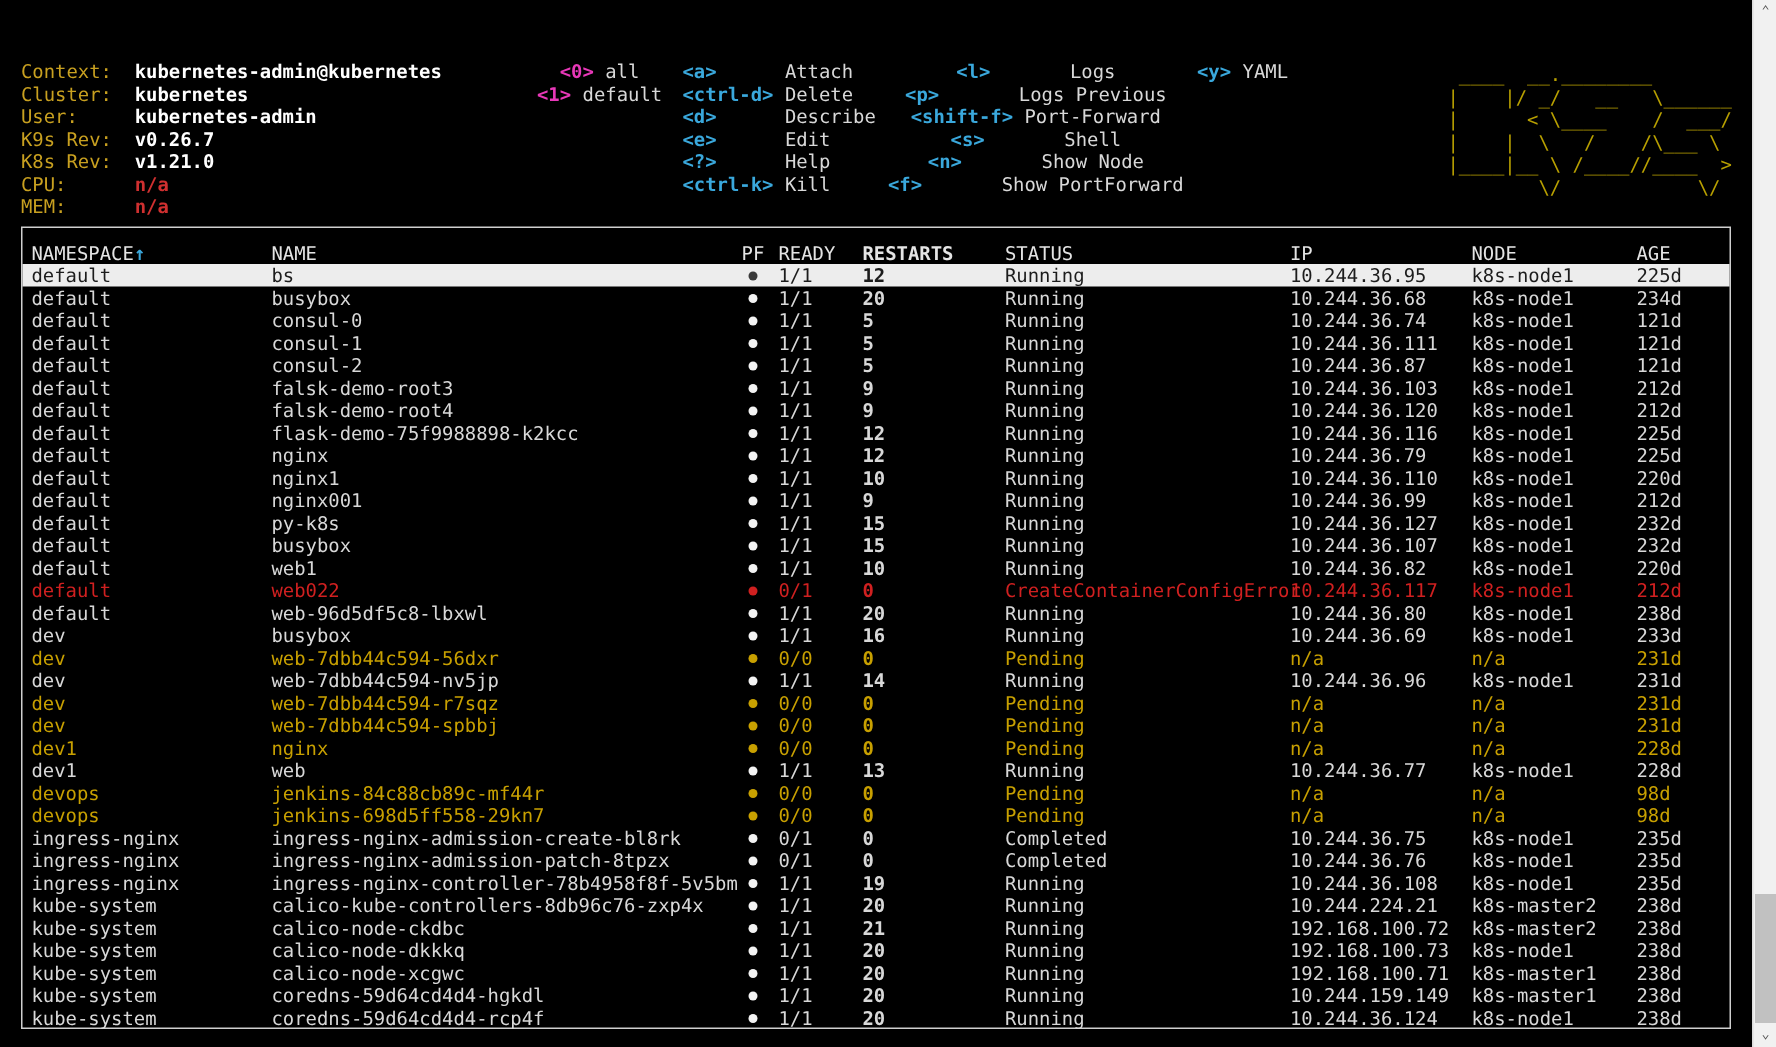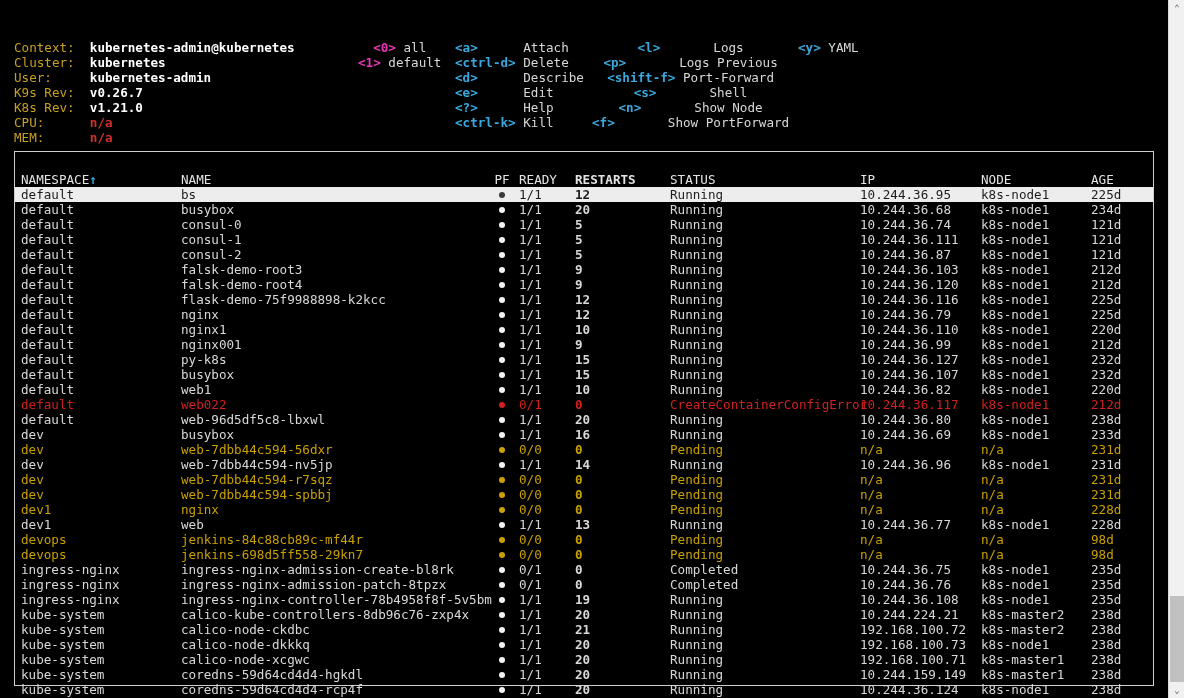--- a/index.html
+++ b/index.html
@@ -76,21 +76,21 @@
     white-space: pre;
     font-weight: bold;
     font-size: 12.6px;
   }
   .t-cyan { color: #35c8d8; }
   .t-mag  { color: #e838b8; }
   .t-wht  { color: #e8e8e8; }
 
   .tbl {
     position: absolute;
-    left: 0; top: 16px;
+    left: 0; top: 5px;
     width: 100%;
     padding: 4px 0 0 0;
   }
   .trow {
     position: relative;
     height: 15px;
     white-space: pre;
     width: 100%;
   }
   .trow.header-row { color: #e4e4e4; }
@@ -184,20 +184,26 @@
 <div id="app">
 
   <div class="header">
 
     <div class="hdr-col" id="col-context"><div class="hrow"><span class="k-label">Context:  </span><span class="k-value">kubernetes-admin@kubernetes</span></div><div class="hrow"><span class="k-label">Cluster:  </span><span class="k-value">kubernetes</span></div><div class="hrow"><span class="k-label">User:     </span><span class="k-value">kubernetes-admin</span></div><div class="hrow"><span class="k-label">K9s Rev:  </span><span class="k-value">v0.26.7</span></div><div class="hrow"><span class="k-label">K8s Rev:  </span><span class="k-value">v1.21.0</span></div><div class="hrow"><span class="k-label">CPU:      </span><span class="k-na">n/a</span></div><div class="hrow"><span class="k-label">MEM:      </span><span class="k-na">n/a</span></div></div>
     <div class="hdr-col" id="col-ns"><div class="hrow"><span class="key-mag">&lt;0&gt; </span><span class="key-txt">all</span></div><div class="hrow"><span class="key-mag">&lt;1&gt; </span><span class="key-txt">default</span></div></div>
     <div class="hdr-col" id="col-keys1"><div class="hrow"><span class="key-cyan">&lt;a&gt;      </span><span class="key-txt">Attach</span></div><div class="hrow"><span class="key-cyan">&lt;ctrl-d&gt; </span><span class="key-txt">Delete</span></div><div class="hrow"><span class="key-cyan">&lt;d&gt;      </span><span class="key-txt">Describe</span></div><div class="hrow"><span class="key-cyan">&lt;e&gt;      </span><span class="key-txt">Edit</span></div><div class="hrow"><span class="key-cyan">&lt;?&gt;      </span><span class="key-txt">Help</span></div><div class="hrow"><span class="key-cyan">&lt;ctrl-k&gt; </span><span class="key-txt">Kill</span></div></div>
     <div class="hdr-col" id="col-keys2"><div class="hrow"><span class="key-cyan">&lt;l&gt;       </span><span class="key-txt">Logs</span></div><div class="hrow"><span class="key-cyan">&lt;p&gt;       </span><span class="key-txt">Logs Previous</span></div><div class="hrow"><span class="key-cyan">&lt;shift-f&gt; </span><span class="key-txt">Port-Forward</span></div><div class="hrow"><span class="key-cyan">&lt;s&gt;       </span><span class="key-txt">Shell</span></div><div class="hrow"><span class="key-cyan">&lt;n&gt;       </span><span class="key-txt">Show Node</span></div><div class="hrow"><span class="key-cyan">&lt;f&gt;       </span><span class="key-txt">Show PortForward</span></div></div>
     <div class="hdr-col" id="col-keys3"><div class="hrow"><span class="key-cyan">&lt;y&gt; </span><span class="key-txt">YAML</span></div></div>
 
+    <div class="logo" id="logo"> ____  __.________
+|    |/ _/   __   \______
+|      &lt; \____    /  ___/
+|    |  \   /    /\___ \
+|____|__ \ /____//____  &gt;
+        \/            \/</div>
   </div>
 
   <div class="frame">
     <div class="tbl" id="tbl">
         <div class="trow header-row"><span class="c c-ns">NAMESPACE<span class="sortarrow">↑</span></span><span class="c c-name">NAME</span><span class="c c-pf">PF</span><span class="c c-ready">READY</span><span class="c c-restarts">RESTARTS</span><span class="c c-status">STATUS</span><span class="c c-ip">IP</span><span class="c c-node">NODE</span><span class="c c-age">AGE</span></div>
         <div class="trow st-normal sel"><span class="c c-ns">default</span><span class="c c-name">bs</span><span class="c c-pf"><span class="dot"></span></span><span class="c c-ready">1/1</span><span class="c c-restarts">12</span><span class="c c-status">Running</span><span class="c c-ip">10.244.36.95</span><span class="c c-node">k8s-node1</span><span class="c c-age">225d</span></div>
         <div class="trow st-normal"><span class="c c-ns">default</span><span class="c c-name">busybox</span><span class="c c-pf"><span class="dot"></span></span><span class="c c-ready">1/1</span><span class="c c-restarts">20</span><span class="c c-status">Running</span><span class="c c-ip">10.244.36.68</span><span class="c c-node">k8s-node1</span><span class="c c-age">234d</span></div>
         <div class="trow st-normal"><span class="c c-ns">default</span><span class="c c-name">consul-0</span><span class="c c-pf"><span class="dot"></span></span><span class="c c-ready">1/1</span><span class="c c-restarts">5</span><span class="c c-status">Running</span><span class="c c-ip">10.244.36.74</span><span class="c c-node">k8s-node1</span><span class="c c-age">121d</span></div>
         <div class="trow st-normal"><span class="c c-ns">default</span><span class="c c-name">consul-1</span><span class="c c-pf"><span class="dot"></span></span><span class="c c-ready">1/1</span><span class="c c-restarts">5</span><span class="c c-status">Running</span><span class="c c-ip">10.244.36.111</span><span class="c c-node">k8s-node1</span><span class="c c-age">121d</span></div>
         <div class="trow st-normal"><span class="c c-ns">default</span><span class="c c-name">consul-2</span><span class="c c-pf"><span class="dot"></span></span><span class="c c-ready">1/1</span><span class="c c-restarts">5</span><span class="c c-status">Running</span><span class="c c-ip">10.244.36.87</span><span class="c c-node">k8s-node1</span><span class="c c-age">121d</span></div>

